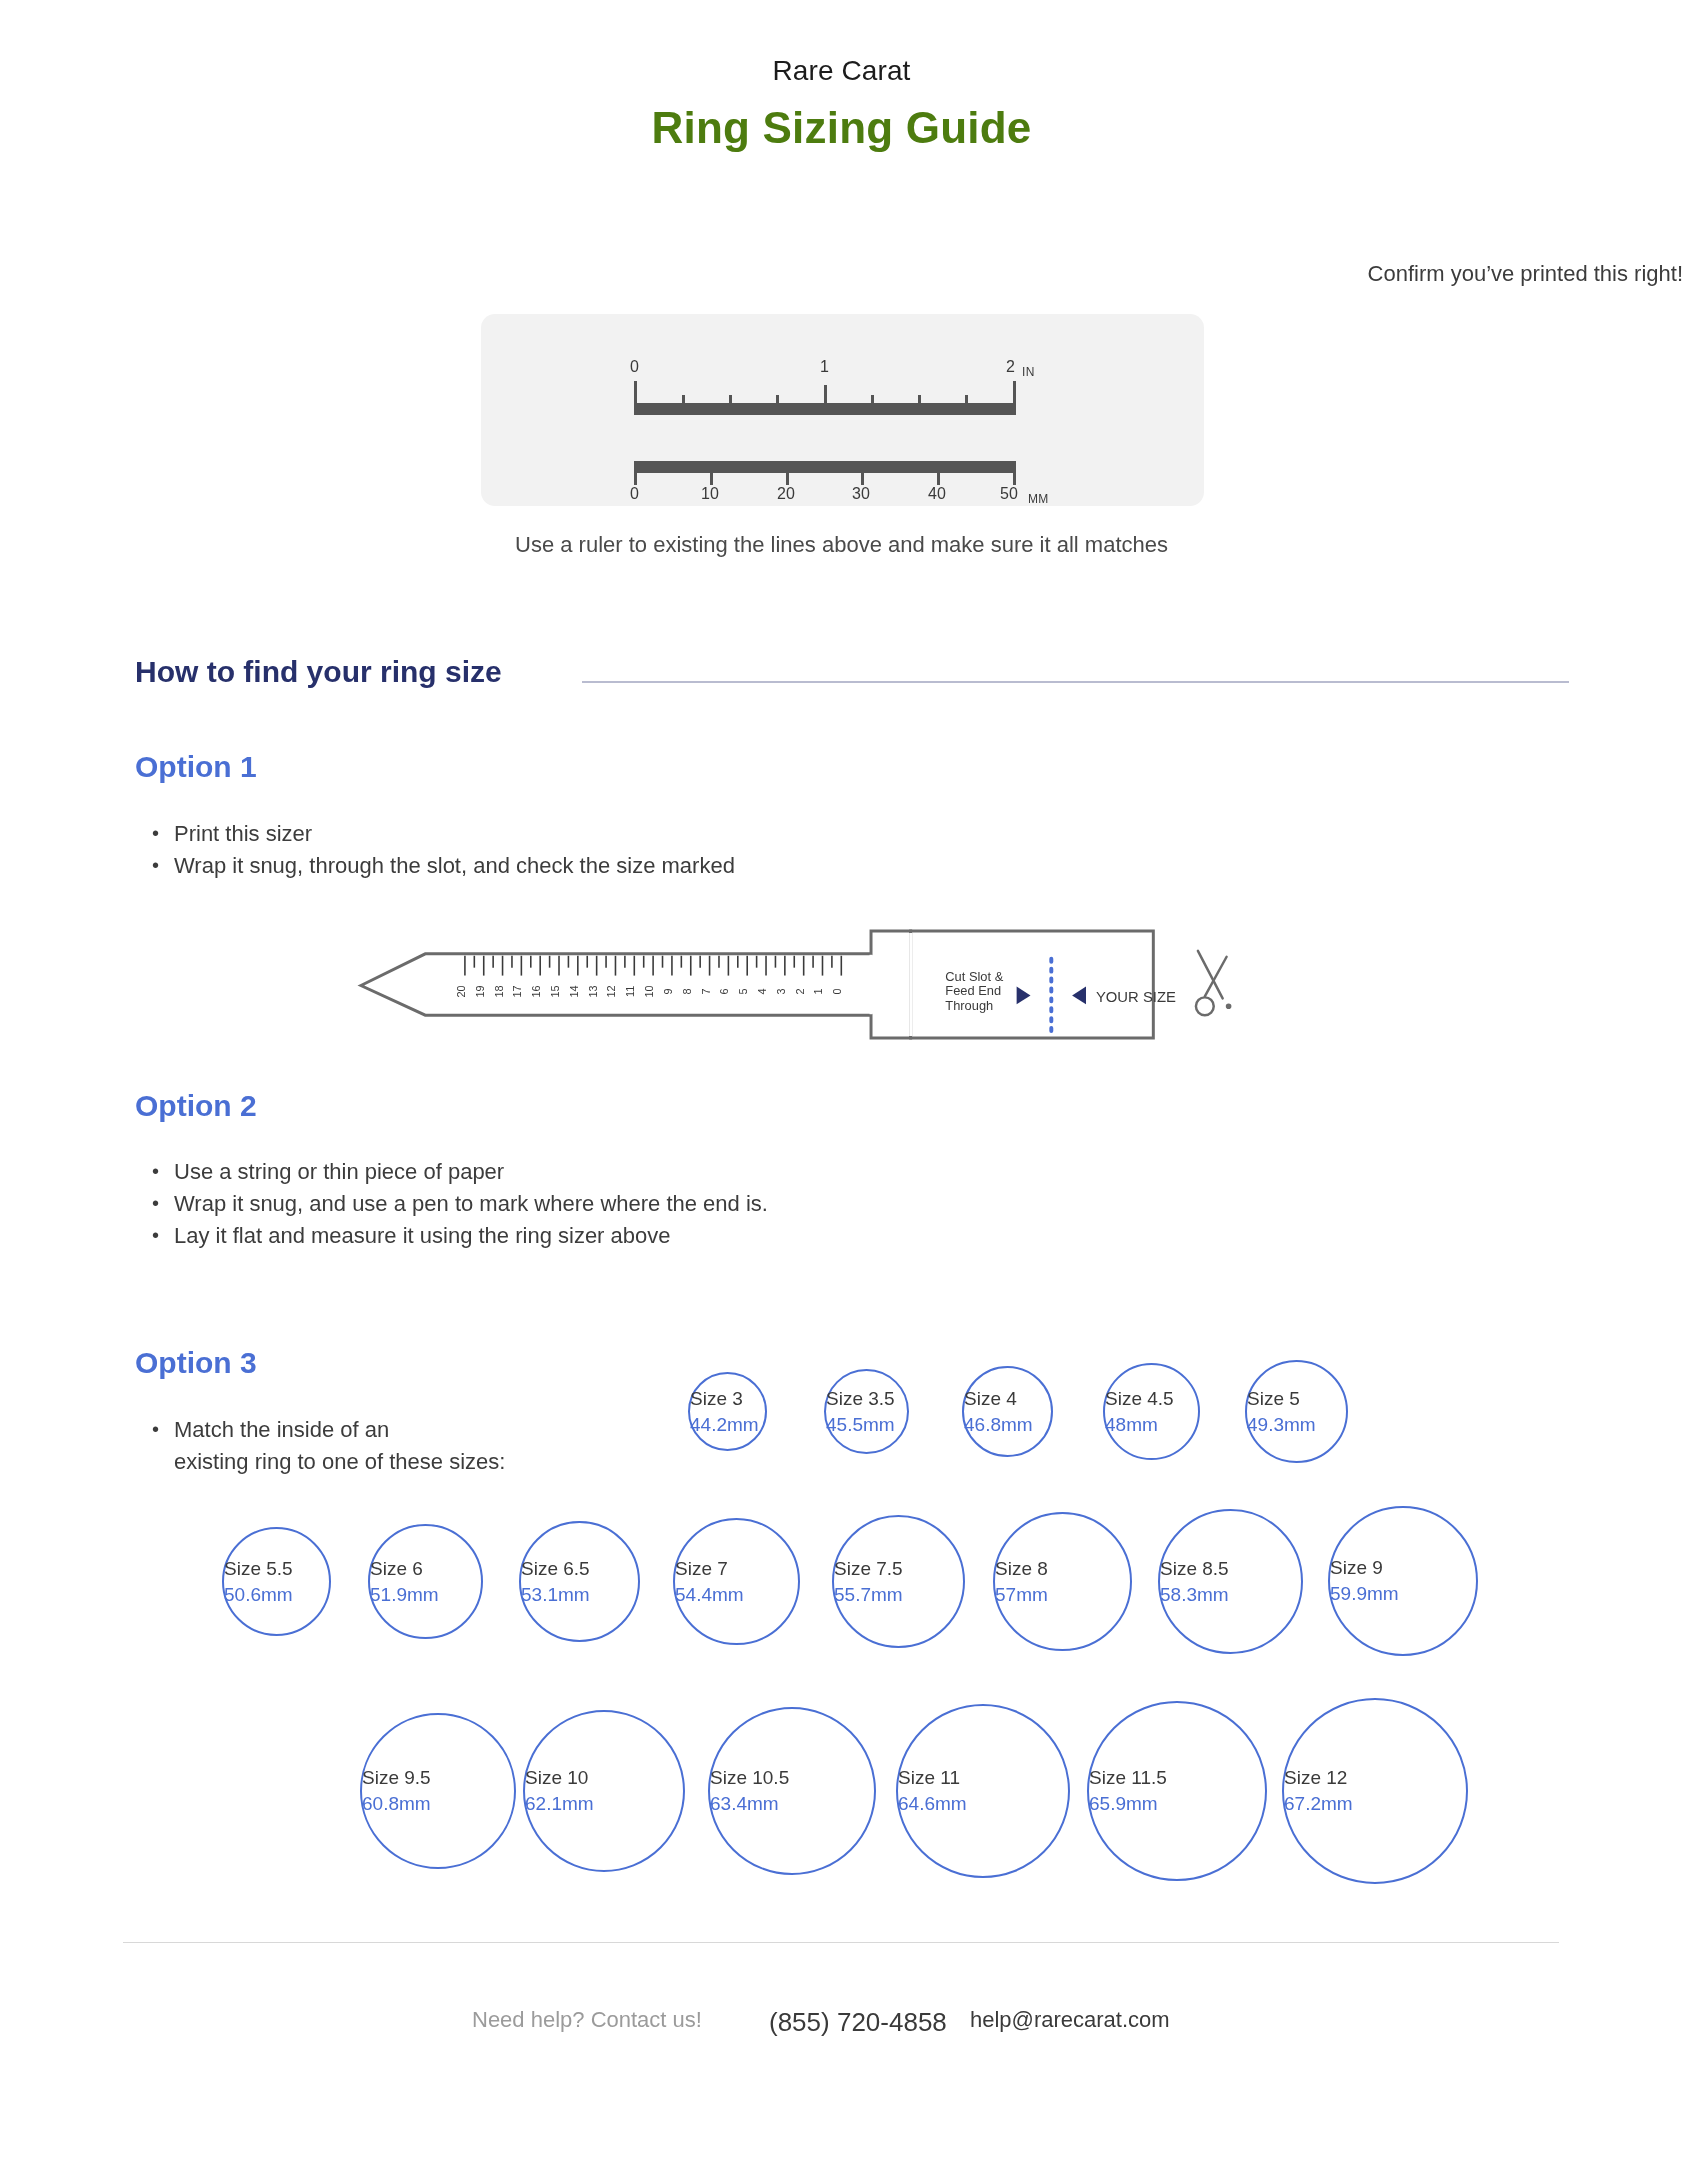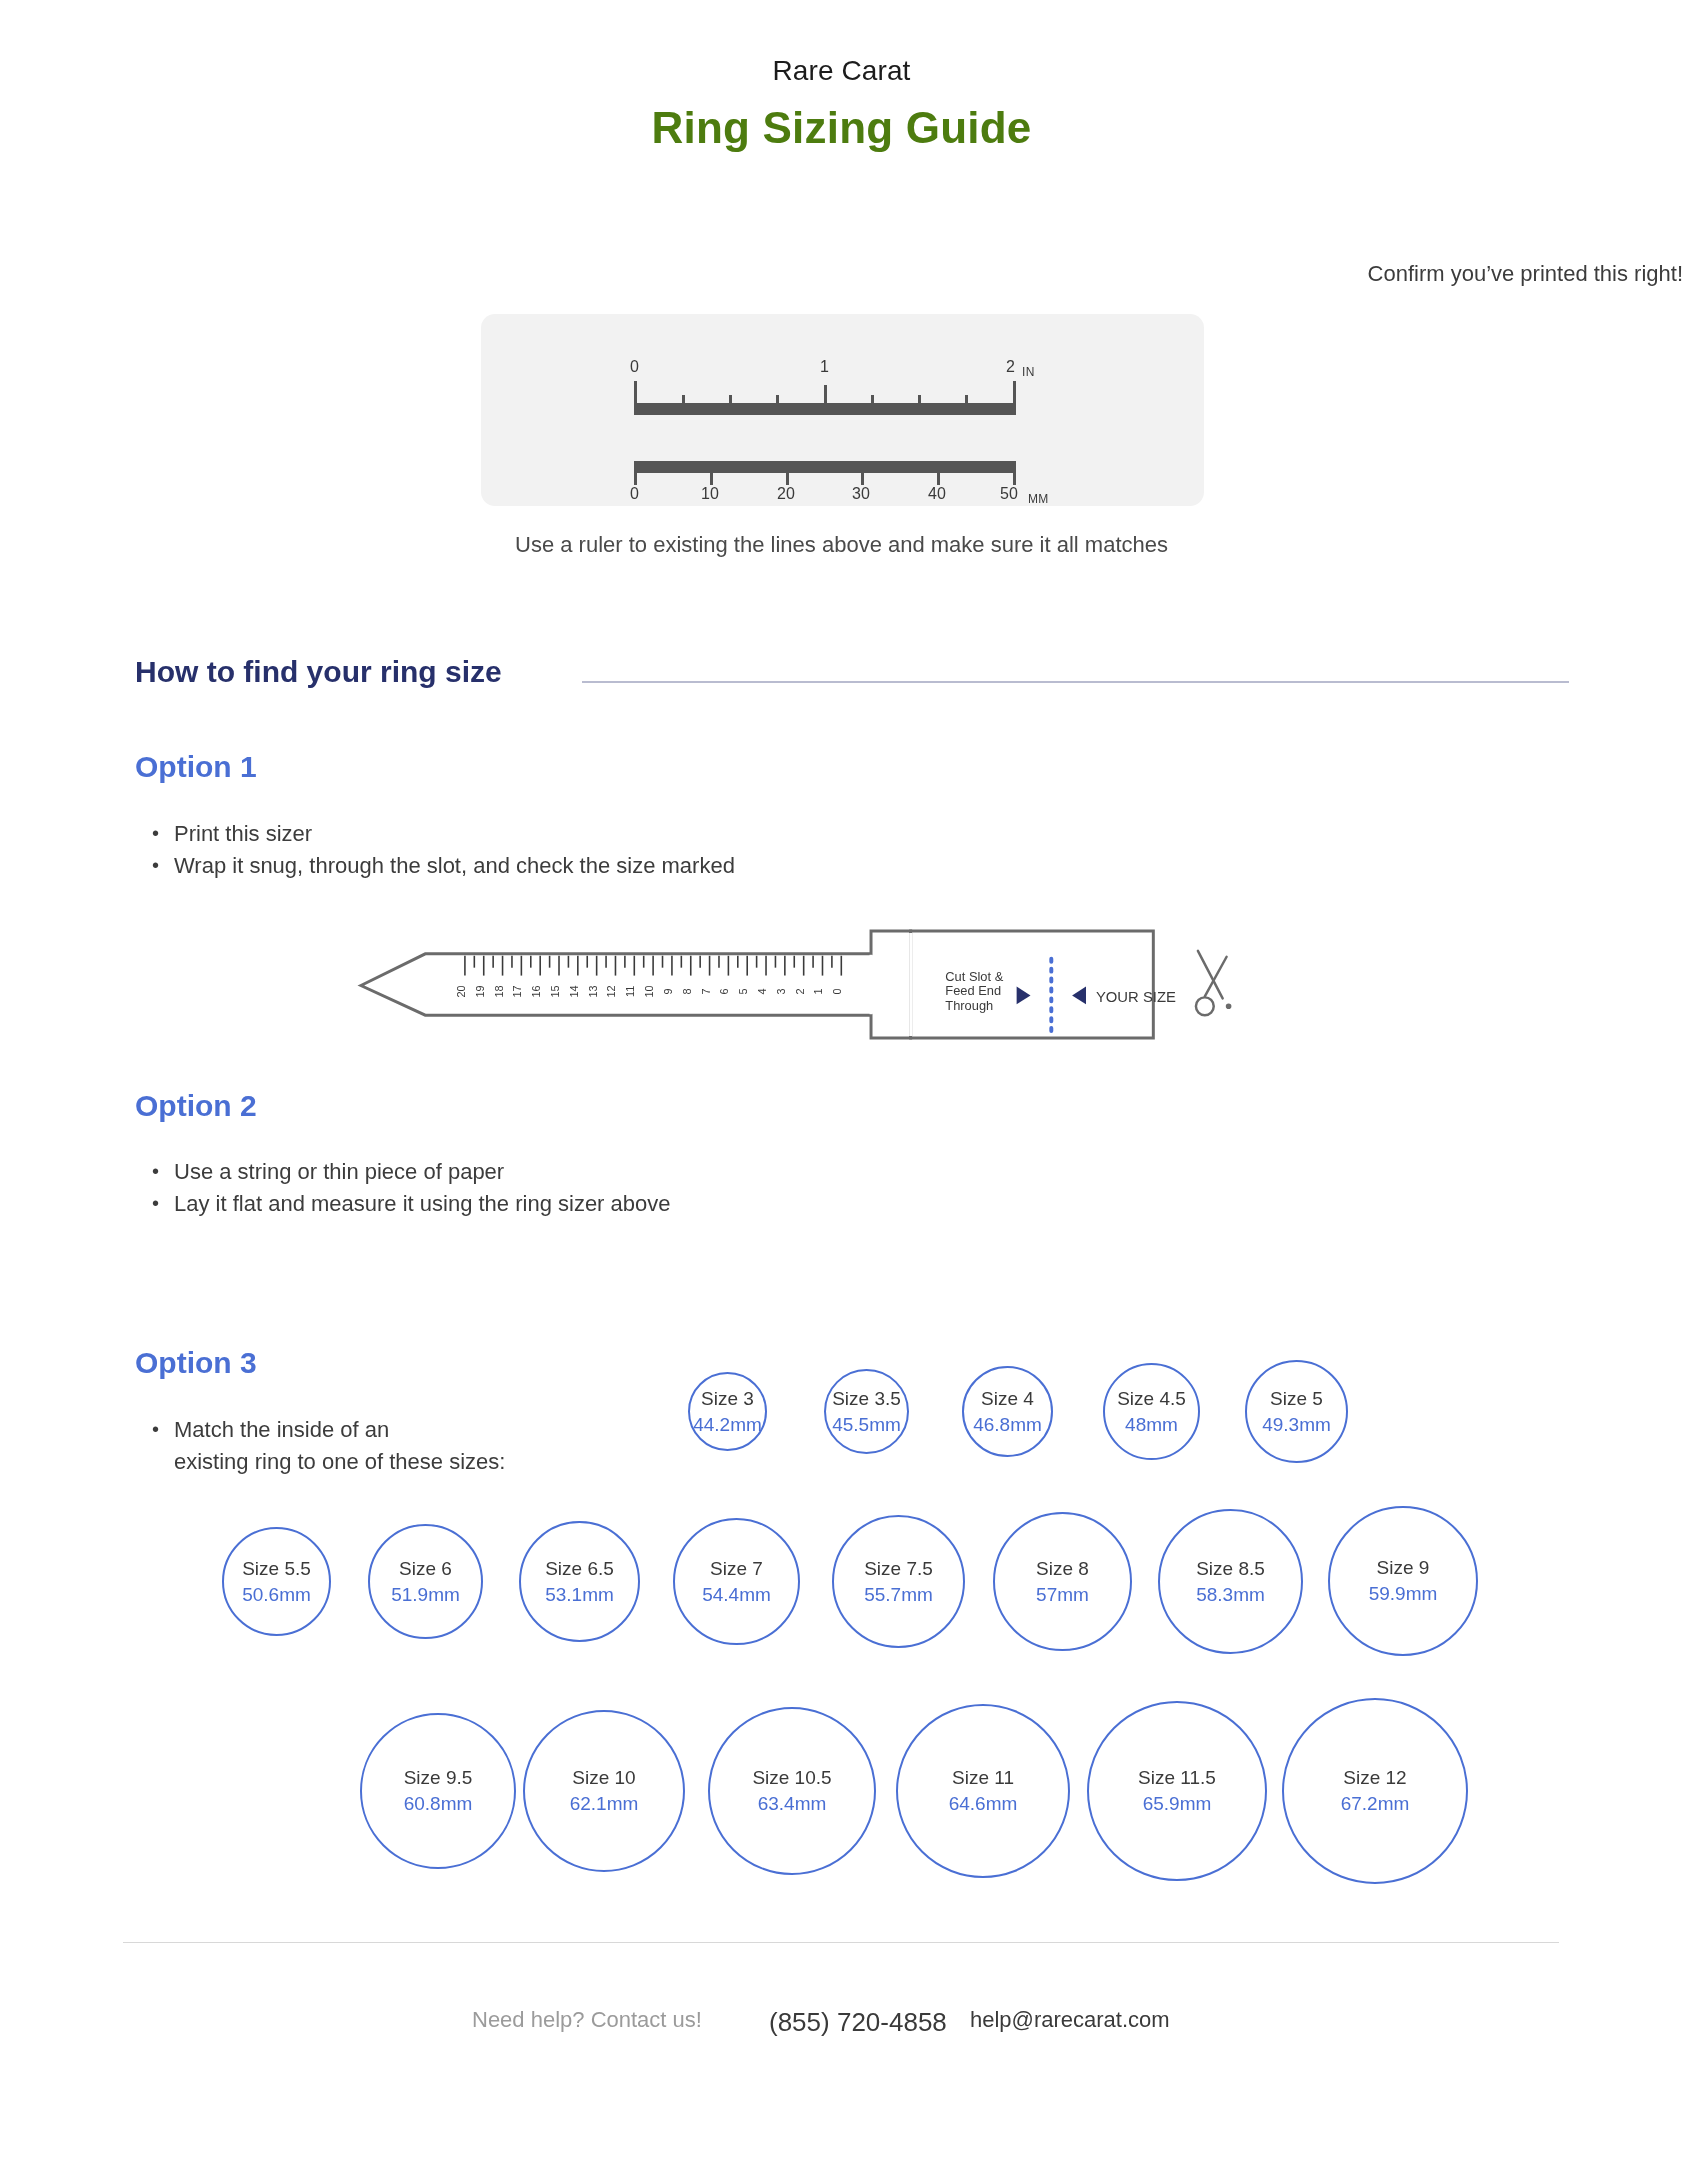--- a/index.html
+++ b/index.html
@@ -138,21 +138,21 @@
   
   .sizer { position: absolute; top: 911px; left: 351px; }
 
   
   .circle {
     position: absolute;
     border: 2px solid #4a6fd4;
     border-radius: 50%;
     display: flex;
     flex-direction: column;
-    align-items: center;
+    align-items: flex-start;
     justify-content: center;
     background: #fff;
   }
   .c-size {
     font-size: 19px;
     color: #3a3a3a;
     line-height: 26px;
     white-space: nowrap;
   }
   .c-mm {
@@ -353,20 +353,21 @@
         <path d="M 884,46 L 862,86"></path>
         <circle cx="862" cy="96" r="9"></circle>
         <circle cx="886" cy="96" r="1.6" fill="#6b6b6b"></circle>
       </g>
     </svg>
   </div>
 
   <div class="opt-head" style="top:1089px;">Option 2</div>
   <ul class="bullets" style="top:1156px;">
     <li>Use a string or thin piece of paper</li>
+    <li>Wrap it snug, and use a pen to mark where where the end is.</li>
     <li>Lay it flat and measure it using the ring sizer above</li>
   </ul>
 
   <div class="opt-head" style="top:1346px;">Option 3</div>
   <ul class="bullets" style="top:1414px; width:426px;">
     <li>
       <span>Match the inside of an</span><br>
       <span>existing ring to one of these sizes:</span>
     </li>
   </ul>

